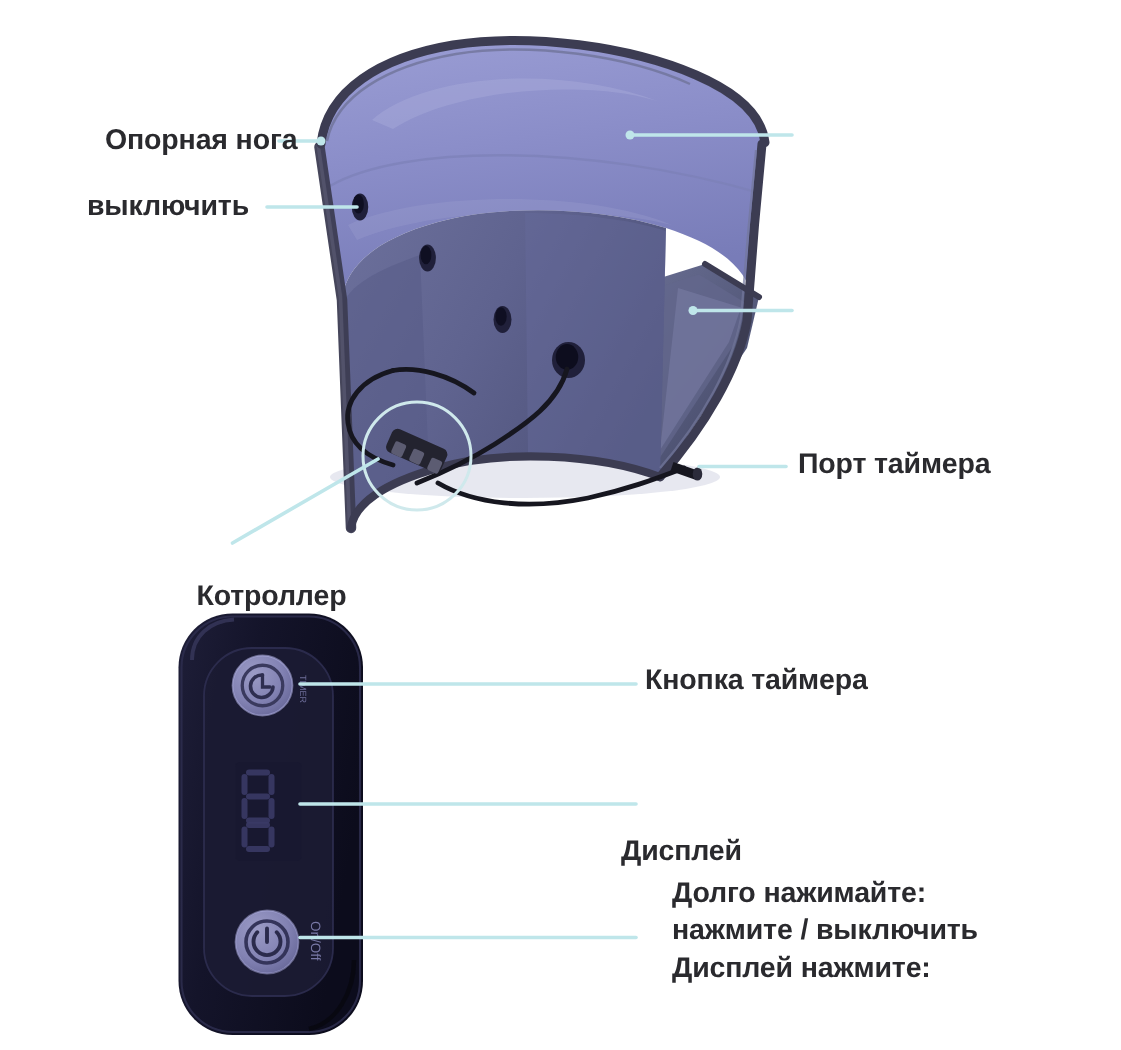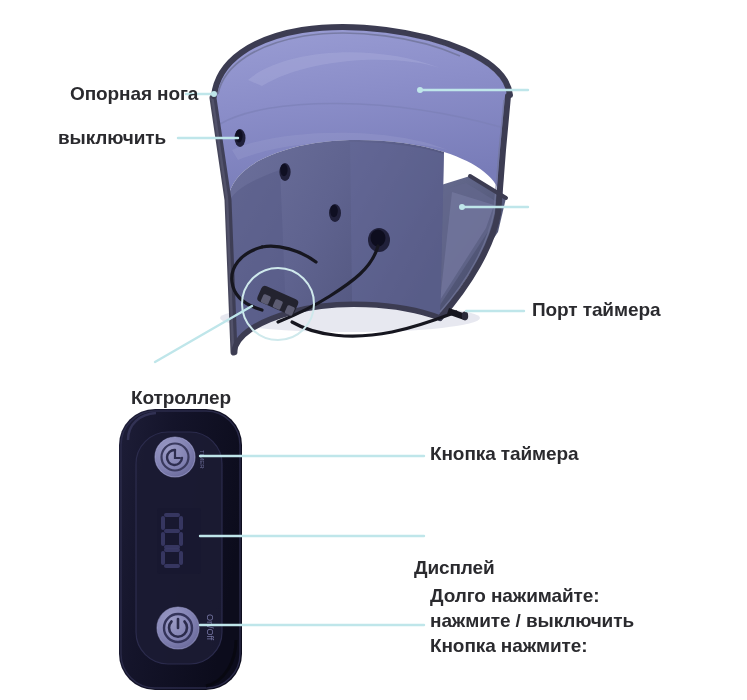--- a/index.html
+++ b/index.html
@@ -42,21 +42,21 @@
   .label .ln { display: block; }
 
   #lbl-support-leg     { left: 70px;  top: 84px; }
   #lbl-heat-sink       { left: 58px;  top: 128px; }
   #lbl-box-body        { left: 535px; top: 81px; }
   #lbl-reflective      { left: 535px; top: 197px; }
   #lbl-power-port      { left: 532px; top: 300px; }
   #lbl-controller      { left: 131px; top: 388px; }
   #lbl-timer-button    { left: 430px; top: 444px; }
   #lbl-display         { left: 414px; top: 525px; margin-top: 33px; }
-  #lbl-press-info      { left: 430px; top: 583px; }
+  #lbl-press-info      { left: 448px; top: 583px; }
 </style>
 </head>
 <body>
 
 <div id="page">
 
   <svg class="layer" viewBox="0 0 747 700">
     <defs>
       <linearGradient id="fabricTop" x1="0" y1="0" x2="0.25" y2="1">
         <stop offset="0%" stop-color="#9a9dd4"></stop>
@@ -272,16 +272,16 @@
 
   <div class="label" id="lbl-controller">Котроллер</div>
 
   <div class="label" id="lbl-timer-button">Кнопка таймера</div>
 
   <div class="label" id="lbl-display">Дисплей</div>
 
   <div class="label multi" id="lbl-press-info">
     <span class="ln">Долго нажимайте:</span>
     <span class="ln">нажмите / выключить</span>
-    <span class="ln">Кнопка нажмите:</span>
+    <span class="ln">Дисплей нажмите:</span>
   </div>
 
 </div>
 
 </body></html>

